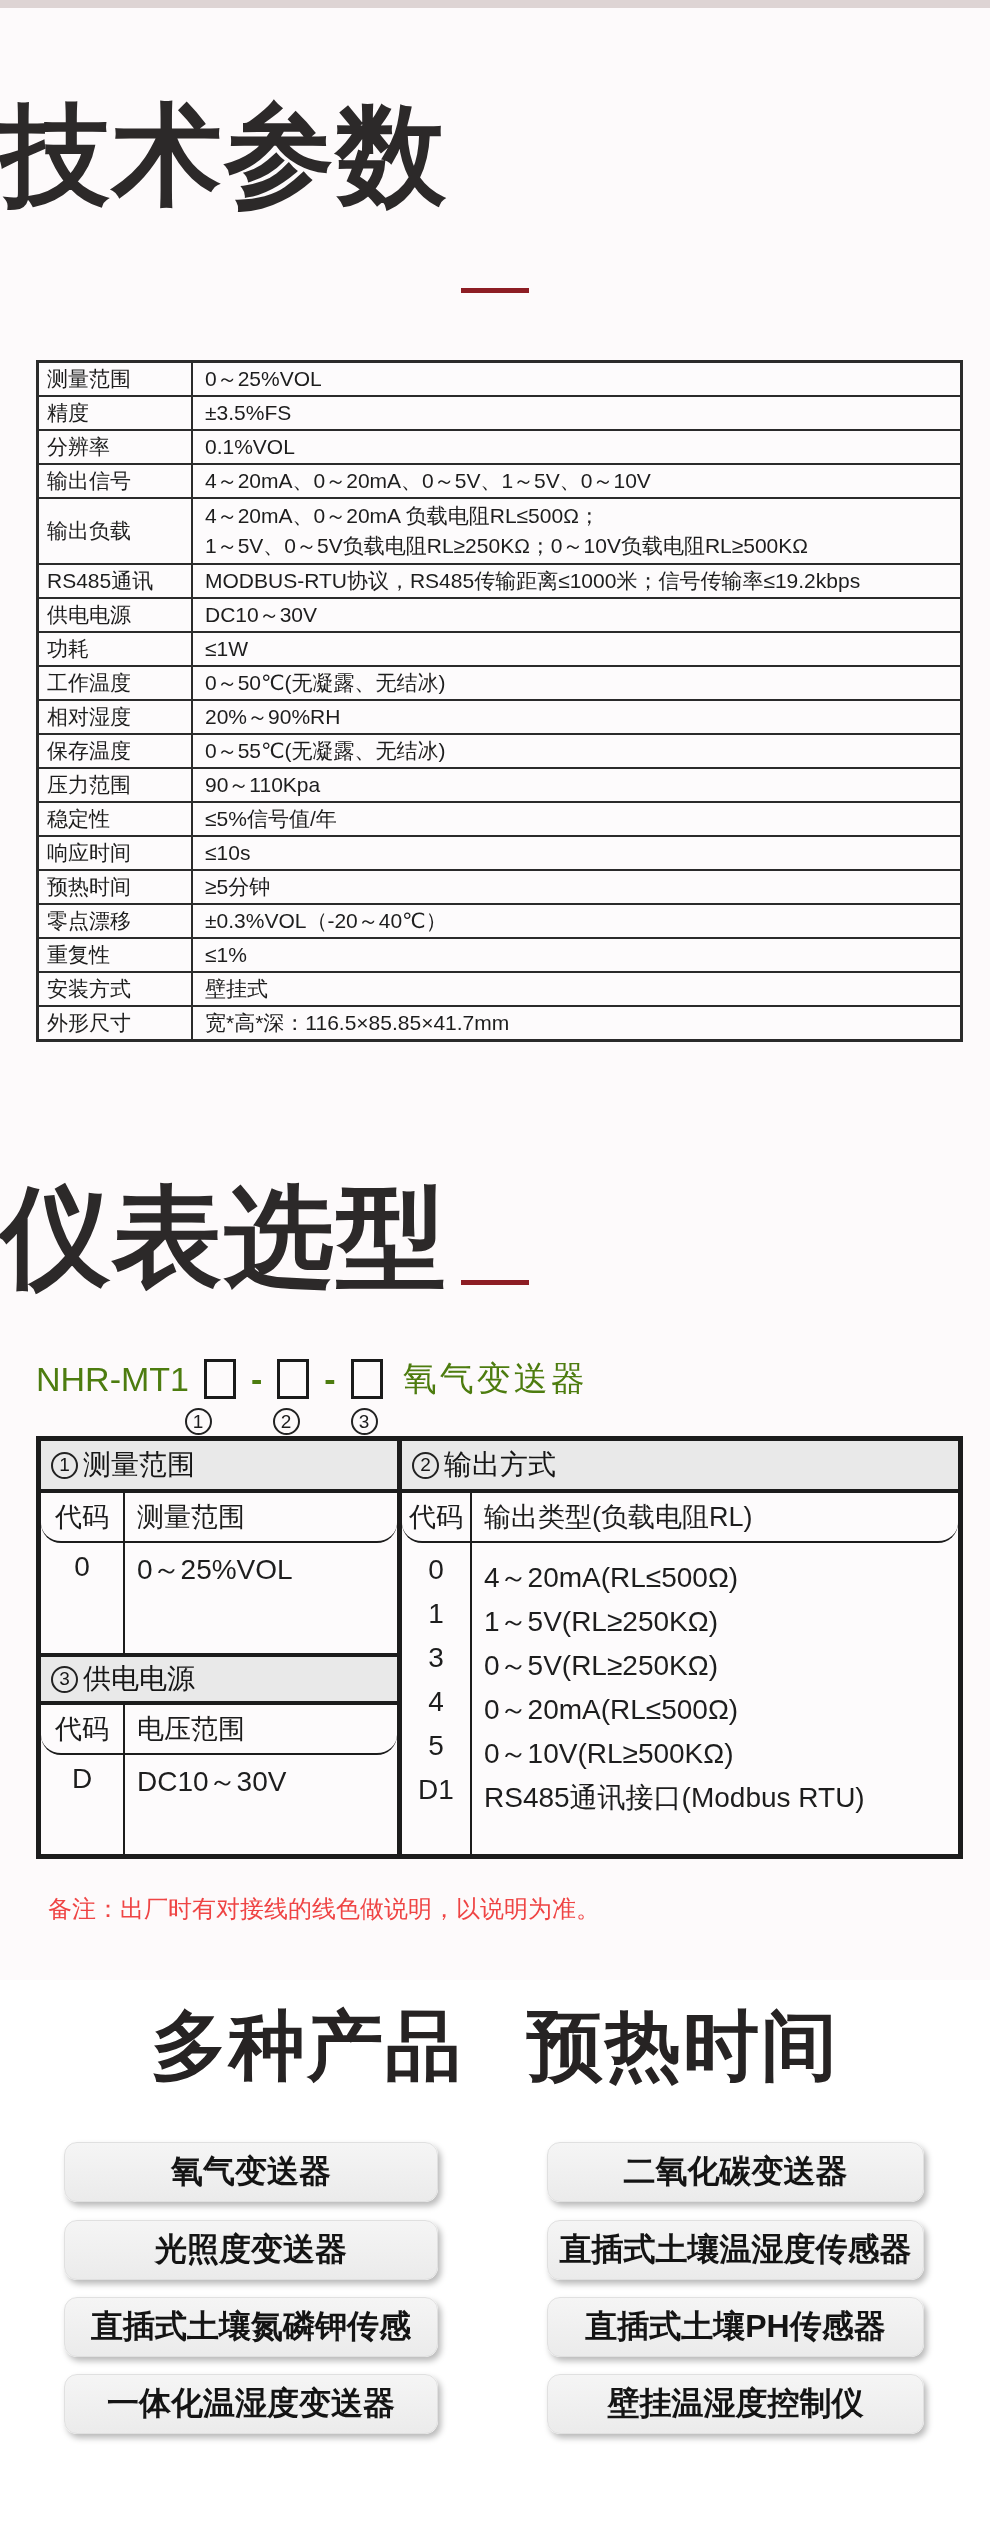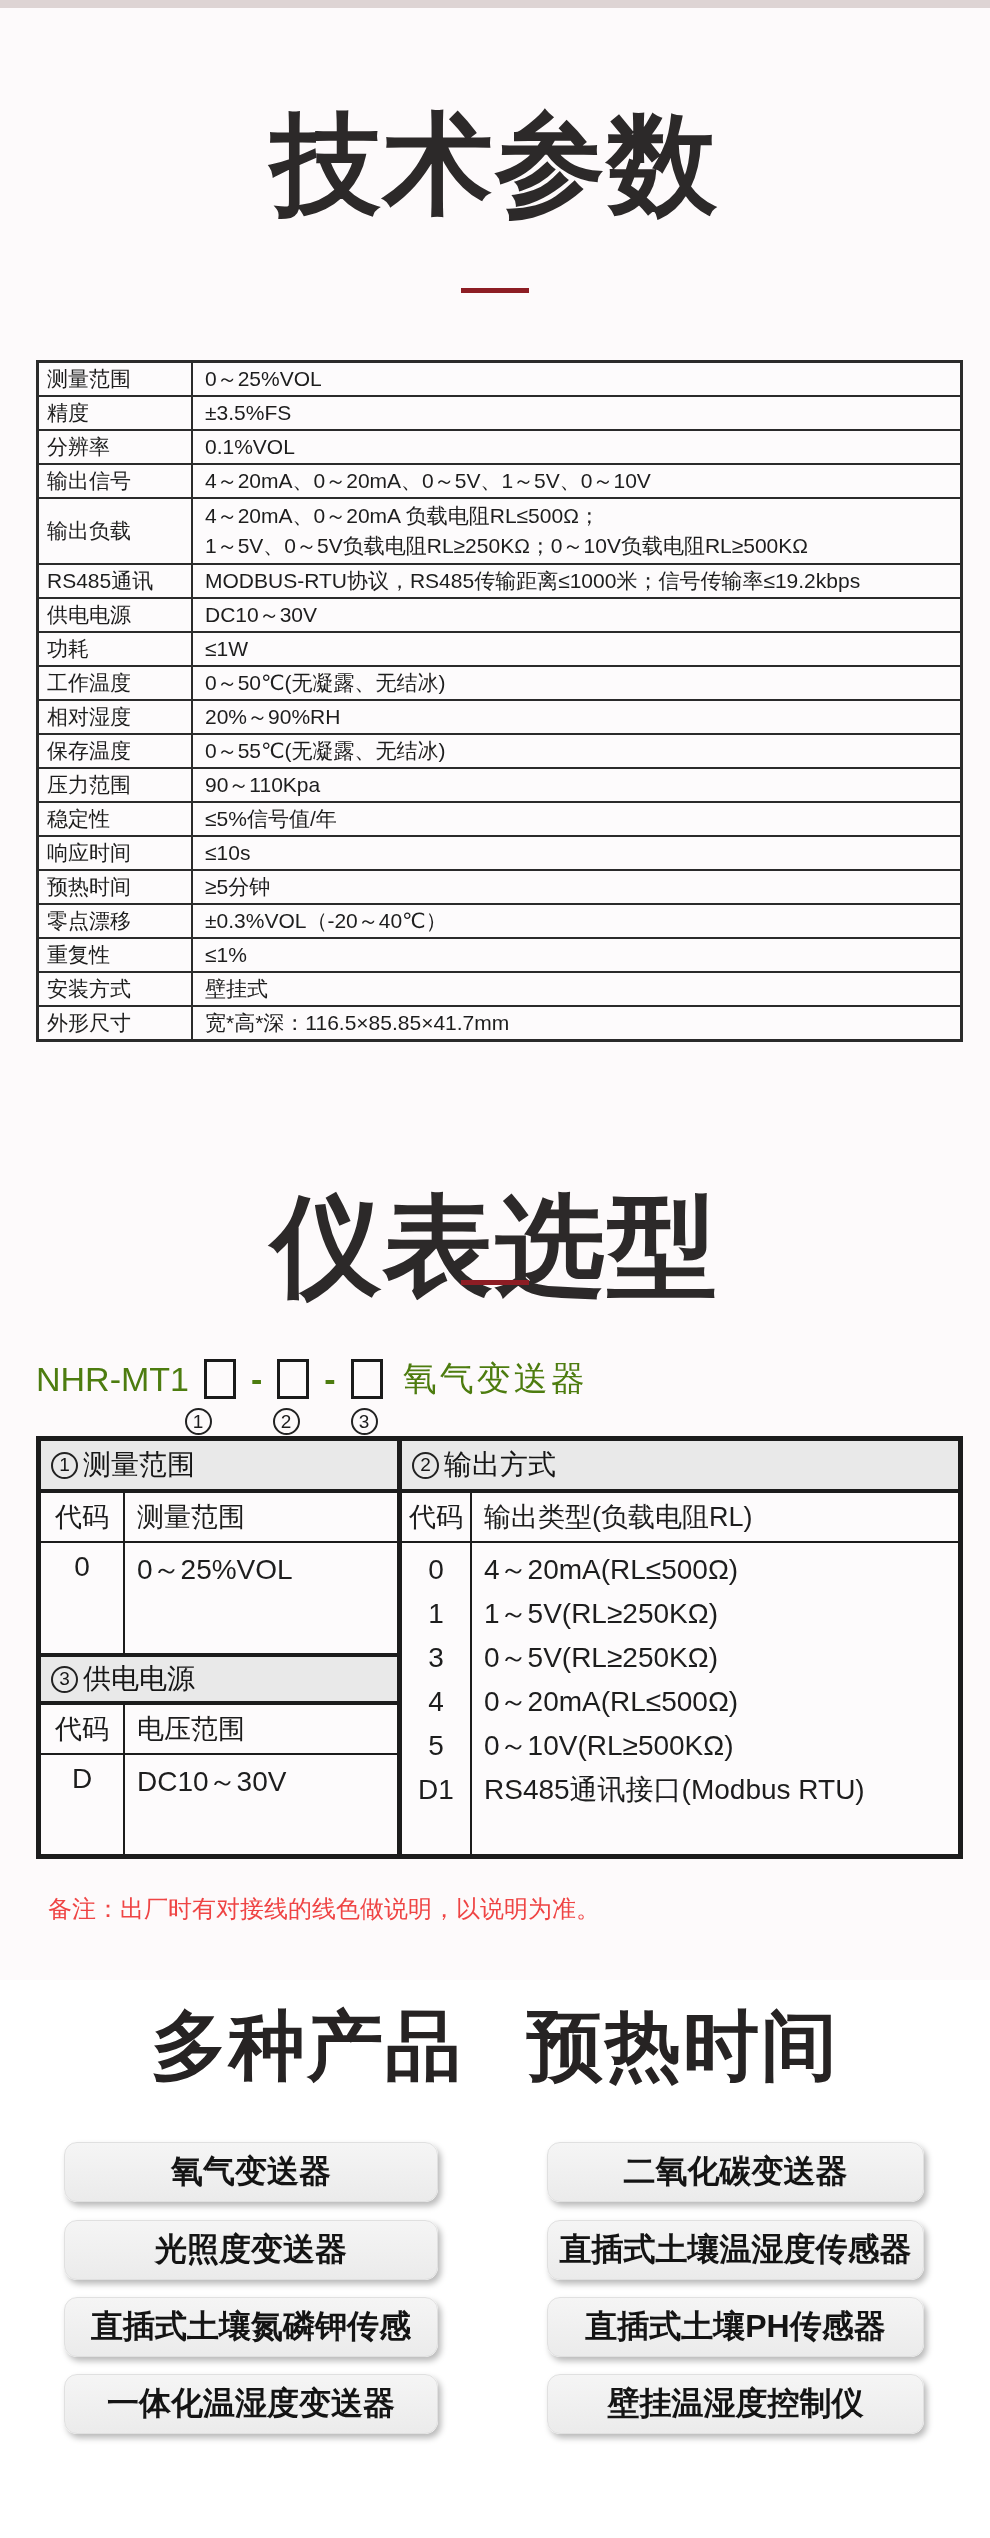--- a/index.html
+++ b/index.html
@@ -2,21 +2,21 @@
 <html lang="zh"><head>
 <meta charset="utf-8">
 <style>
   html,body{margin:0;padding:0;}
   body{font-family:"Liberation Sans","DejaVu Sans",sans-serif;}
   .page{position:relative;width:990px;height:2538px;overflow:hidden;background:#ffffff;color:#1d1d1d;}
   .topbar{position:absolute;top:0;left:0;width:100%;height:8px;background:#ded4d4;}
   .sec1-bg{position:absolute;top:8px;left:0;width:100%;height:1972px;background:#fdfafb;}
   .sec2-bg{position:absolute;top:1980px;left:0;width:100%;height:558px;background:#ffffff;}
 
-  .big-title{position:absolute;left:0;width:100%;text-align:center;font-size:110px;line-height:1.08;font-weight:bold;color:#2c2929;letter-spacing:2px;margin-top:9px;}
+  .big-title{position:absolute;left:0;width:100%;font-size:110px;line-height:1.08;font-weight:bold;color:#2c2929;letter-spacing:2px;}
   .bt1{top:96px;}
   .bt2{top:1178px;}
   .red-line{position:absolute;left:50%;transform:translateX(-50%);width:68px;height:5px;background:#8d1d24;}
   .rl1{top:288px;}
   .rl2{top:1280px;}
 
   
   .t1{position:absolute;left:36px;top:360px;width:927px;border-collapse:collapse;table-layout:fixed;border:3px solid #2b2b2b;background:#fdfbfc;}
   .t1 td{border:2px solid #2b2b2b;font-size:21px;line-height:30px;color:#1d1d1d;padding:1px 6px 1px 12px;height:30px;white-space:pre-line;overflow:hidden;}
   .t1 td.lbl{width:138px;padding-left:8px;}
@@ -30,32 +30,32 @@
   .circ{display:inline-flex;width:27px;height:27px;border:2px solid #222;border-radius:50%;align-items:center;justify-content:center;font-size:19px;box-sizing:border-box;background:transparent;flex:none;}
   .mc{position:absolute;top:1408px;width:34px;text-align:center;}
   .mc1{left:181px;} .mc2{left:269px;} .mc3{left:347px;}
 
   
   .t2{position:absolute;left:36px;top:1436px;width:927px;height:423px;border:5px solid #1c1c1c;box-sizing:border-box;display:flex;background:#fdfbfc;}
   .t2-left{width:356px;border-right:5px solid #1c1c1c;display:flex;flex-direction:column;flex:none;}
   .t2-right{flex:1;display:flex;flex-direction:column;min-width:0;}
   .t2-gray{height:48px;flex:none;background:#e9e9e9;border-bottom:4px solid #1c1c1c;display:flex;align-items:center;padding-left:10px;gap:5px;font-size:28px;font-weight:500;color:#161616;}
   .t2-gray.h3{height:44px;}
-  .t2-sub{height:48px;flex:none;border-bottom:2px solid #1c1c1c;display:flex;font-size:27px;}
+  .t2-sub{height:48px;flex:none;border-bottom:2px solid #1c1c1c;display:flex;font-size:27px;border-radius:20px;}
   .t2-code{width:84px;flex:none;border-right:2px solid #1c1c1c;display:flex;align-items:center;justify-content:center;box-sizing:border-box;}
   .t2-lab{flex:1;display:flex;align-items:center;padding-left:12px;min-width:0;}
   .t2-tall{display:flex;font-size:28px;}
   .t2-tall .t2-code{align-items:flex-start;padding-top:8px;}
   .t2-tall .t2-lab{align-items:flex-start;padding-top:8px;}
   .tall1{height:110px;flex:none;border-bottom:4px solid #1c1c1c;}
   .tall2{flex:1;}
   .t2-right .t2-code{width:70px;}
   .t2-content{flex:1;display:flex;font-size:28px;min-height:0;}
   .t2-codes{width:70px;flex:none;border-right:2px solid #1c1c1c;display:flex;flex-direction:column;align-items:center;padding-top:5px;box-sizing:border-box;}
-  .t2-vals{flex:1;display:flex;flex-direction:column;padding-left:12px;padding-top:5px;min-width:0;}
+  .t2-vals{flex:1;display:flex;flex-direction:column;padding-left:12px;padding-top:13px;min-width:0;}
   .t2-content span{line-height:44px;height:44px;display:block;white-space:nowrap;}
 
   .note{position:absolute;left:48px;top:1893px;font-size:24px;color:#ef4444;}
 
   
   .prod-title{position:absolute;top:1996px;left:0;width:100%;display:flex;justify-content:center;gap:64px;font-size:76px;font-weight:bold;color:#262323;letter-spacing:2px;}
   .pbtn{position:absolute;height:60px;border-radius:13px;background:linear-gradient(180deg,#f5f5f5,#ebebeb);border:1px solid #e0e0e0;box-shadow:3px 4px 6px rgba(0,0,0,0.28);display:flex;align-items:center;justify-content:center;font-size:32px;font-weight:bold;color:#141414;box-sizing:border-box;cursor:pointer;}
   .colL{left:64px;width:374px;} .colR{left:547px;width:377px;}
   .row1{top:2142px;} .row2{top:2220px;} .row3{top:2297px;} .row4{top:2374px;}
 </style>

